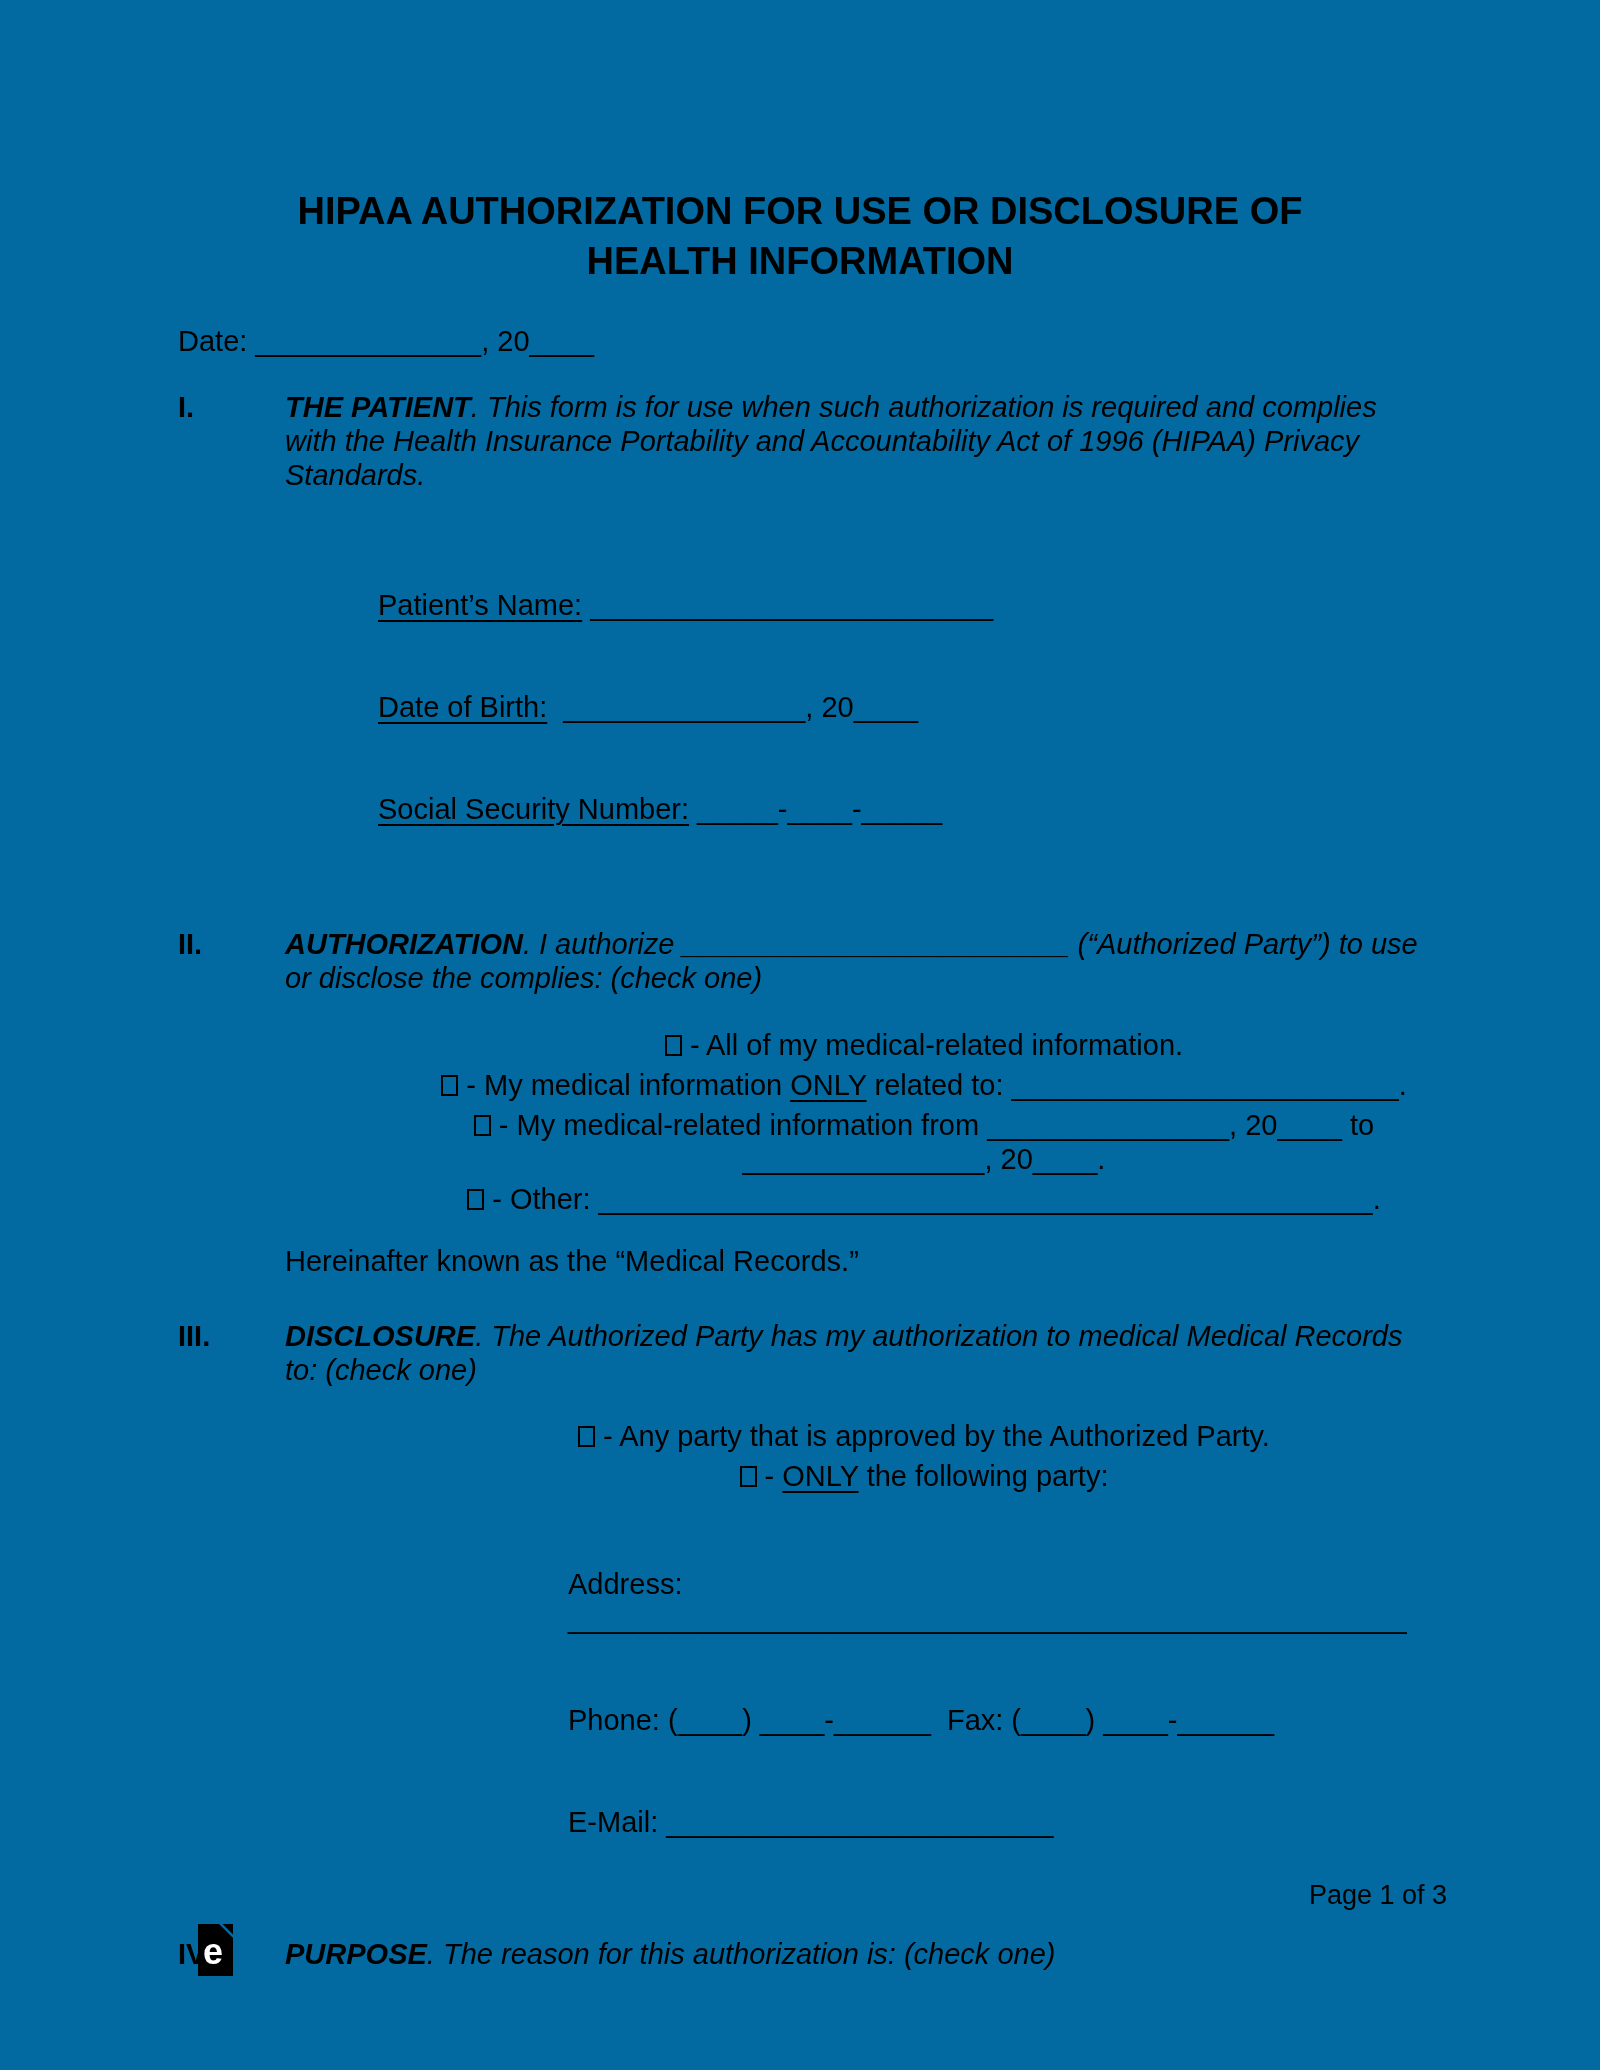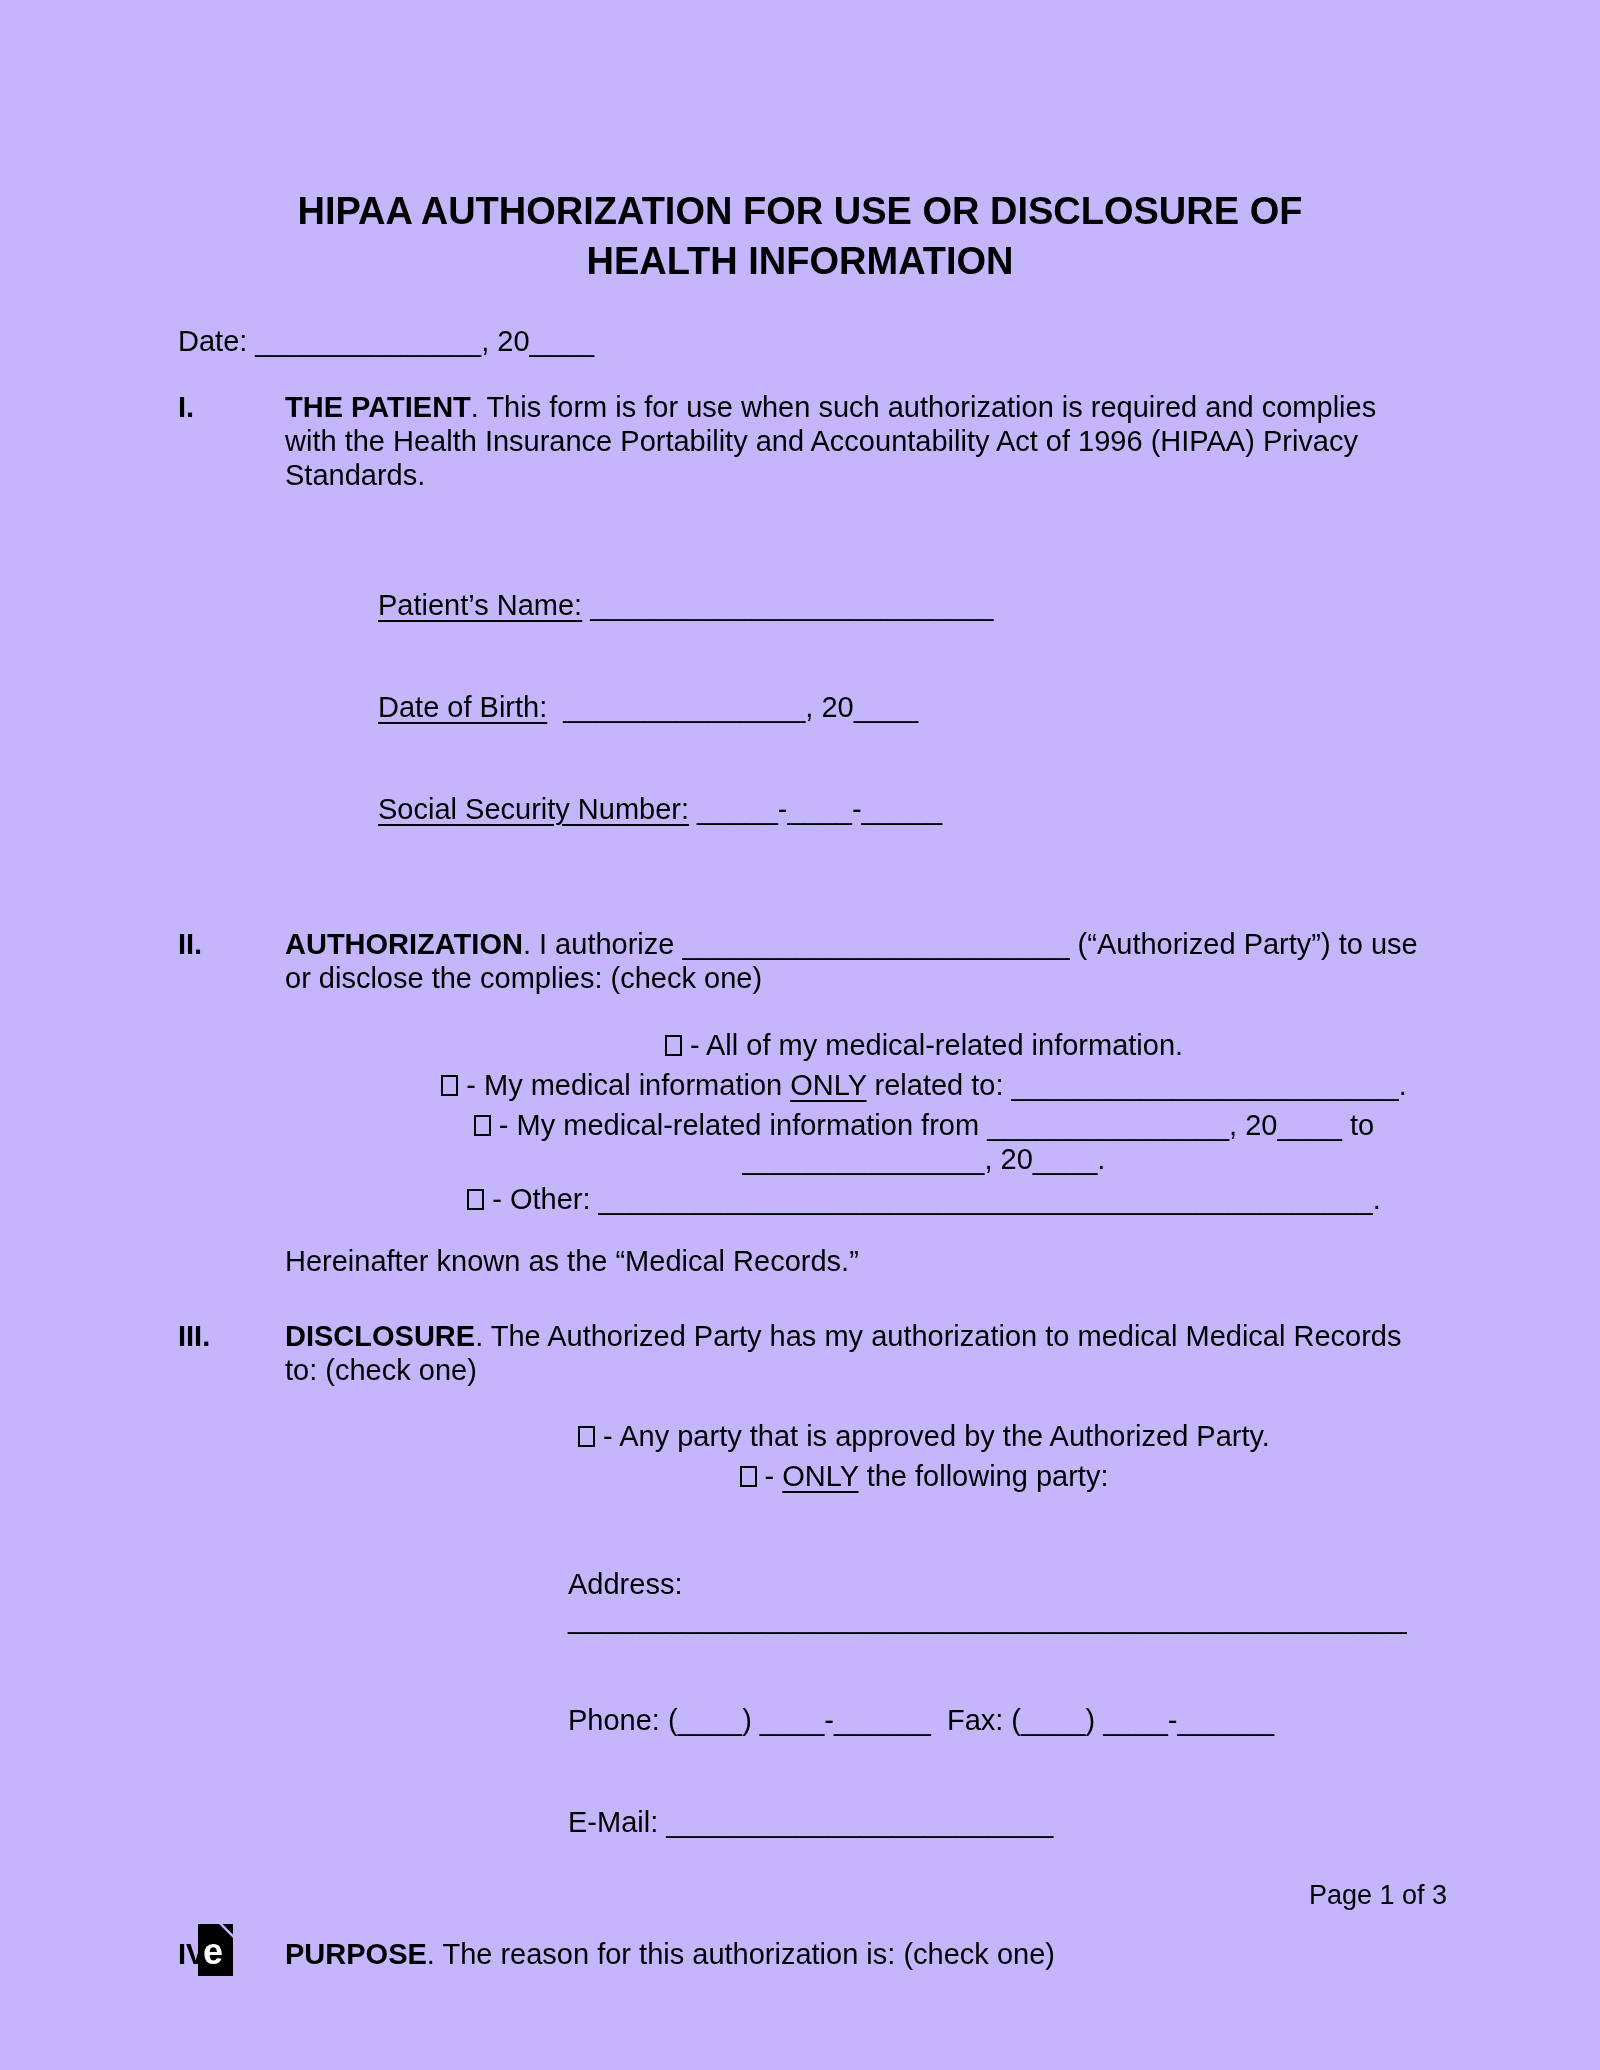--- a/index.html
+++ b/index.html
@@ -1,20 +1,20 @@
 <!DOCTYPE html>
 <html><head>
 <meta charset="utf-8">
 <style>
   html, body { margin: 0; padding: 0; background: #ffffff; }
   .page {
     position: relative;
     width: 1600px;
     height: 2070px;
-    background: #c4b5fd;
+    background: #0369a1;
     color: #000000;
     font-family: "Liberation Sans", sans-serif;
     font-size: 29px;
     line-height: 34px;
     overflow: hidden;
   }
   .title {
     margin: 0;
     padding-top: 186px;
     text-align: center;
@@ -29,21 +29,21 @@
   .sec {
     display: grid;
     grid-template-columns: 107px 1fr;
     margin: 0 130px 0 178px;
   }
   .sec1 { margin-top: 32px; }
   .sec2 { margin-top: 33px; }
   .sec3 { margin-top: 41px; }
   .sec4 { margin-top: 30px; }
   .num { font-weight: 700; }
-  .para { white-space: pre-wrap; }
+  .para { white-space: pre-wrap; font-style: italic; }
   .b { font-weight: 700; }
   .u {
     text-decoration: underline;
     text-underline-offset: 5px;
     text-decoration-thickness: 2px;
   }
   .fields { margin: 28px 0 0 93px; white-space: pre-wrap; }
   .cb-items { margin-left: 93px; }
   .items2 { margin-top: 33px; }
   .items3 { margin-top: 32px; }

